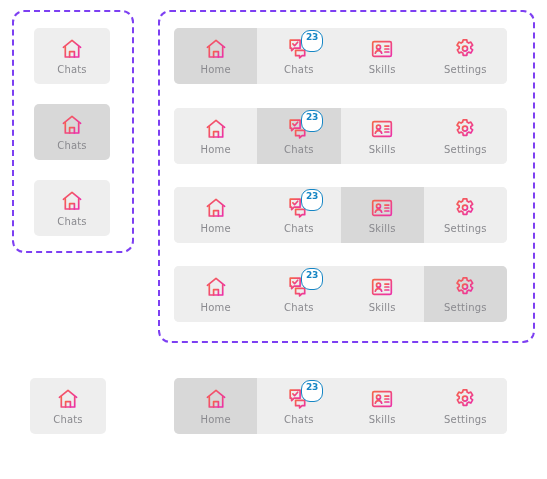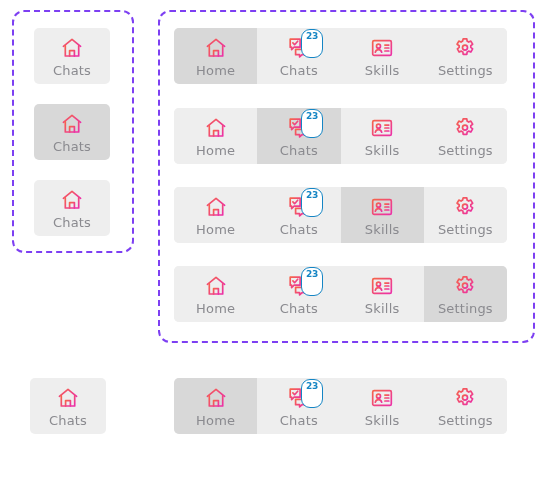--- a/index.html
+++ b/index.html
@@ -31,21 +31,21 @@
     display: flex;
     flex-direction: column;
     align-items: center;
     justify-content: center;
     box-sizing: border-box;
     background: #eeeeee;
   }
   .tab.active { background: #d8d8d8; }
 
   .tab-label {
-    font-size: 13px;
+    font-size: 10px;
     color: #8a8a8f;
     letter-spacing: .2px;
     margin-top: 4px;
     line-height: 1;
     white-space: nowrap;
   }
 
   .icon-wrap {
     position: relative;
     width: 24px;
@@ -53,21 +53,21 @@
     display: block;
   }
   .icon-wrap svg { display: block; width: 24px; height: 24px; }
 
   
   .badge {
     position: absolute;
     left: 14px;
     top: -7px;
     min-width: 17px;
-    height: 29px;
+    height: 22px;
     padding: 0 4px;
     box-sizing: border-box;
     background: #ffffff;
     border: 1.6px solid #1585c4;
     border-radius: 9px;
     color: #1585c4;
     font-size: 9px;
     font-weight: bold;
     line-height: 12px;
     text-align: center;

